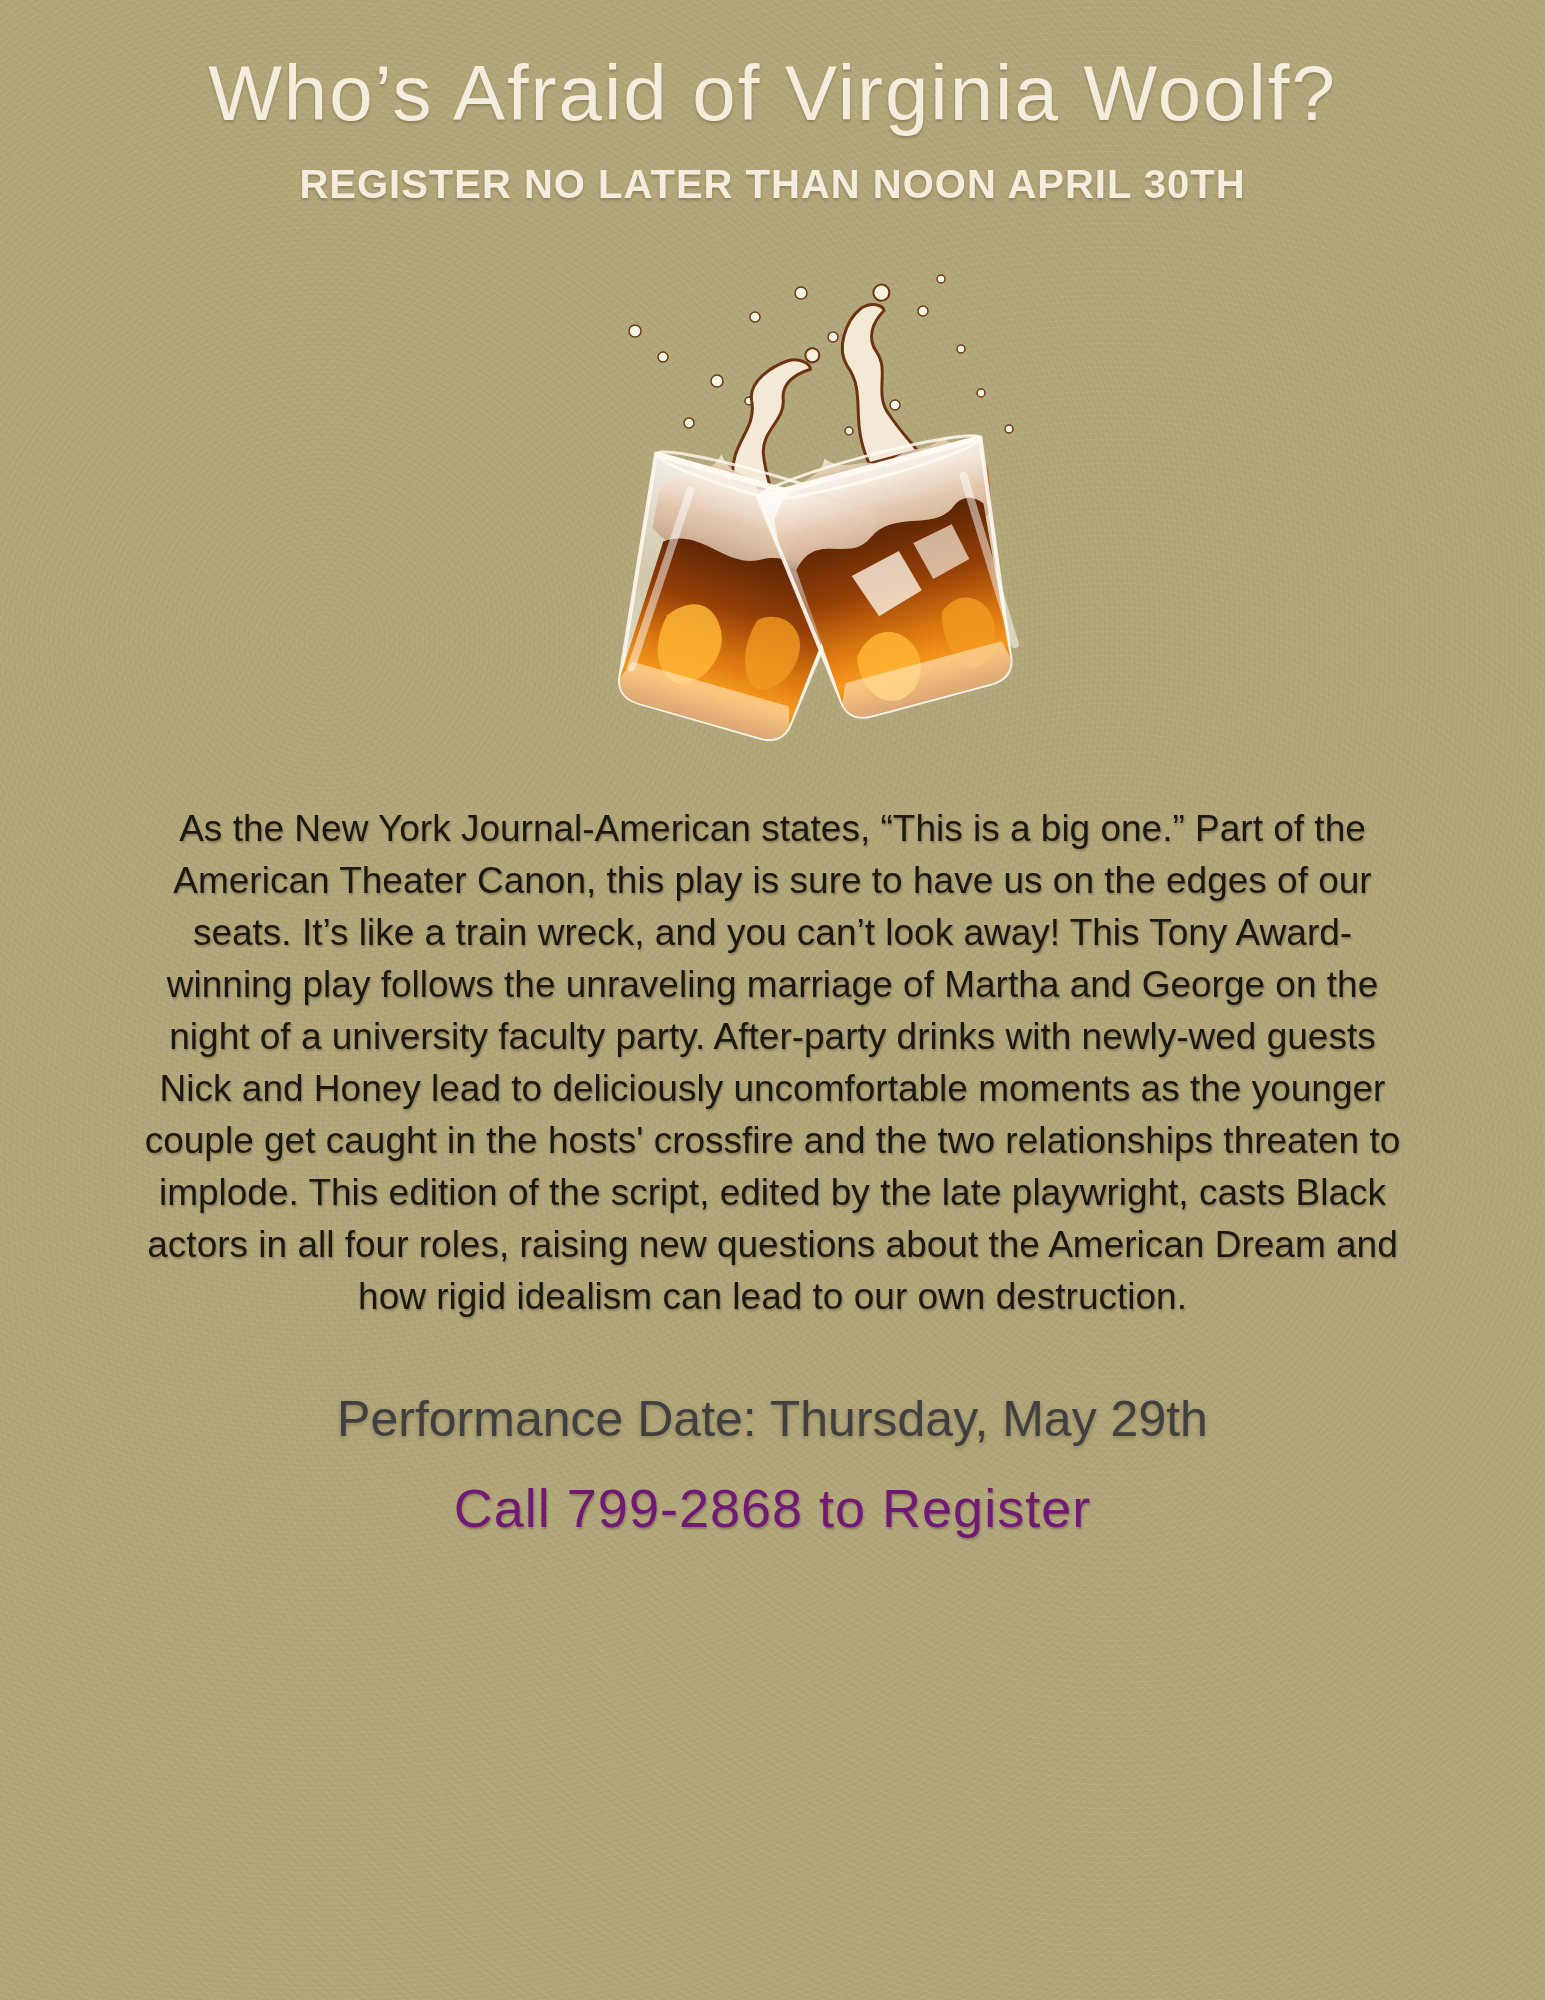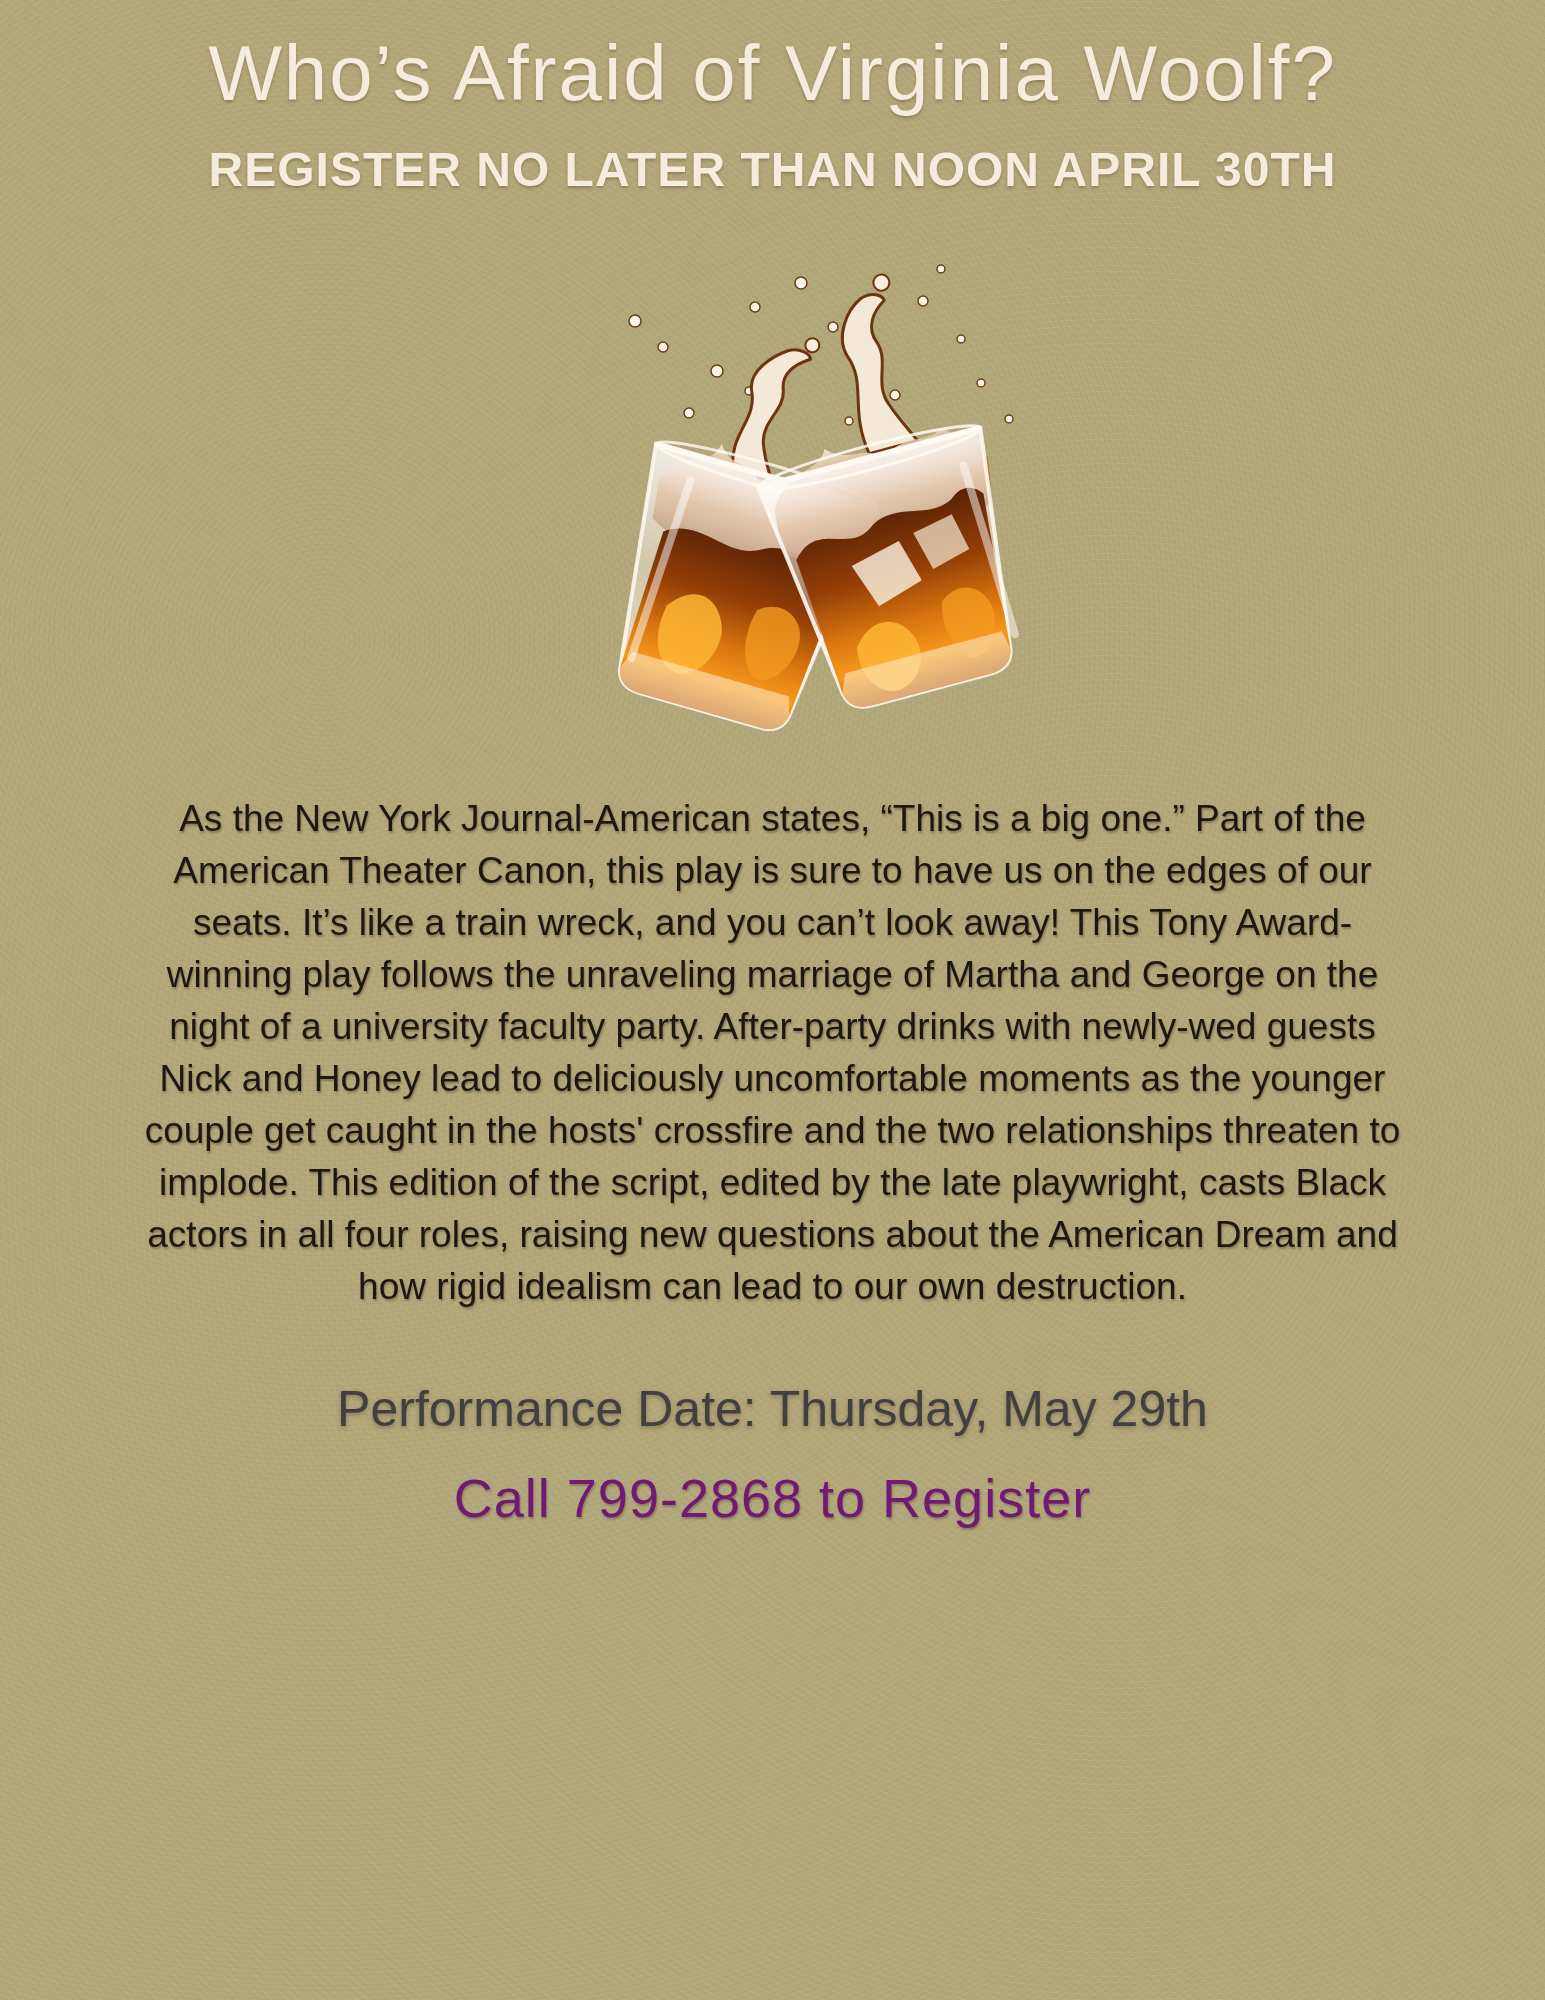--- a/index.html
+++ b/index.html
@@ -25,31 +25,31 @@
     background-image:
       repeating-radial-gradient(circle at 21% 32%, rgba(130,115,70,0.10) 0 1px, rgba(0,0,0,0) 1px 5px),
       repeating-radial-gradient(circle at 72% 58%, rgba(232,221,180,0.09) 0 1px, rgba(0,0,0,0) 1px 6px),
       repeating-linear-gradient(37deg, rgba(118,104,62,0.04) 0 3px, rgba(0,0,0,0) 3px 7px);
     pointer-events: none;
   }
   .content { position: relative; z-index: 1; }
 
   .title {
     margin: 0;
-    padding-top: 34px;
+    padding-top: 54px;
     font-size: 78px;
     font-weight: 400;
     letter-spacing: 2px;
     line-height: 1.0;
     color: #f4ecdc;
     text-shadow: 0 2px 3px rgba(96,82,44,0.45);
   }
   .subtitle {
     margin: 30px 0 0 0;
-    font-size: 48px;
+    font-size: 40px;
     font-weight: 700;
     letter-spacing: 1px;
     color: #f4ecdc;
     text-shadow: 0 2px 3px rgba(96,82,44,0.45);
   }
   .art {
     width: 540px;
     height: 500px;
     margin: 46px auto 0 auto;
   }

